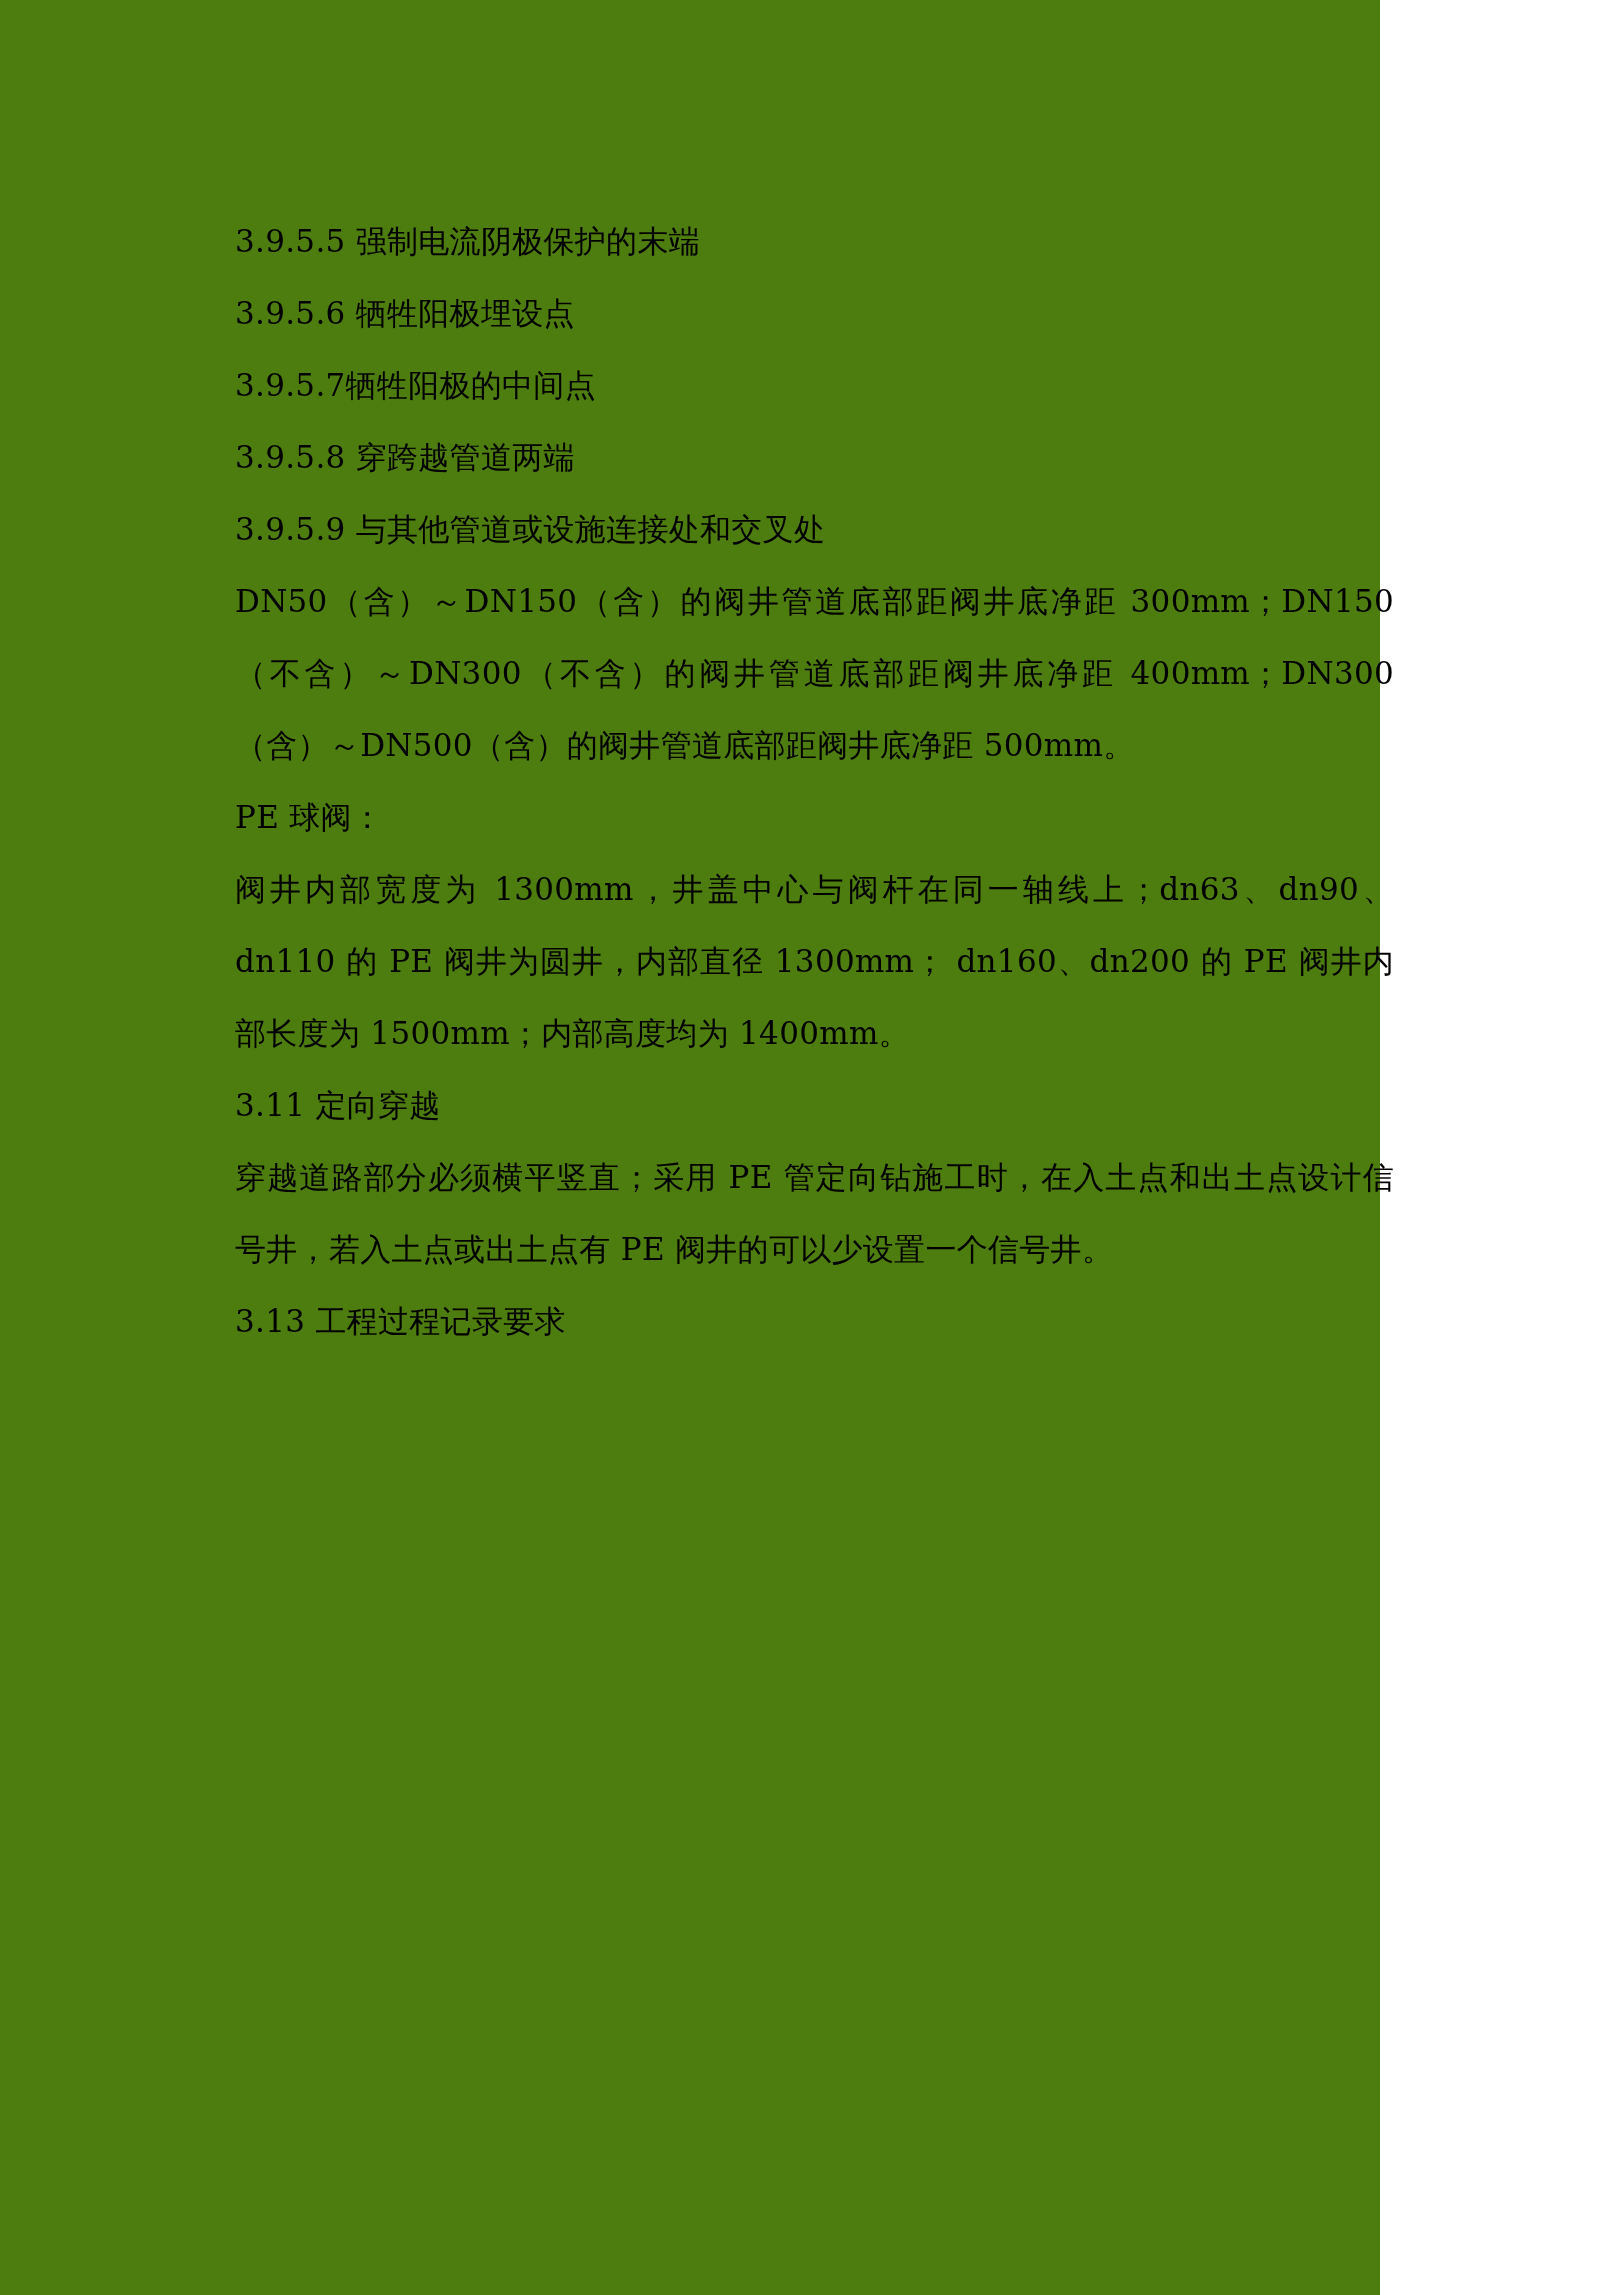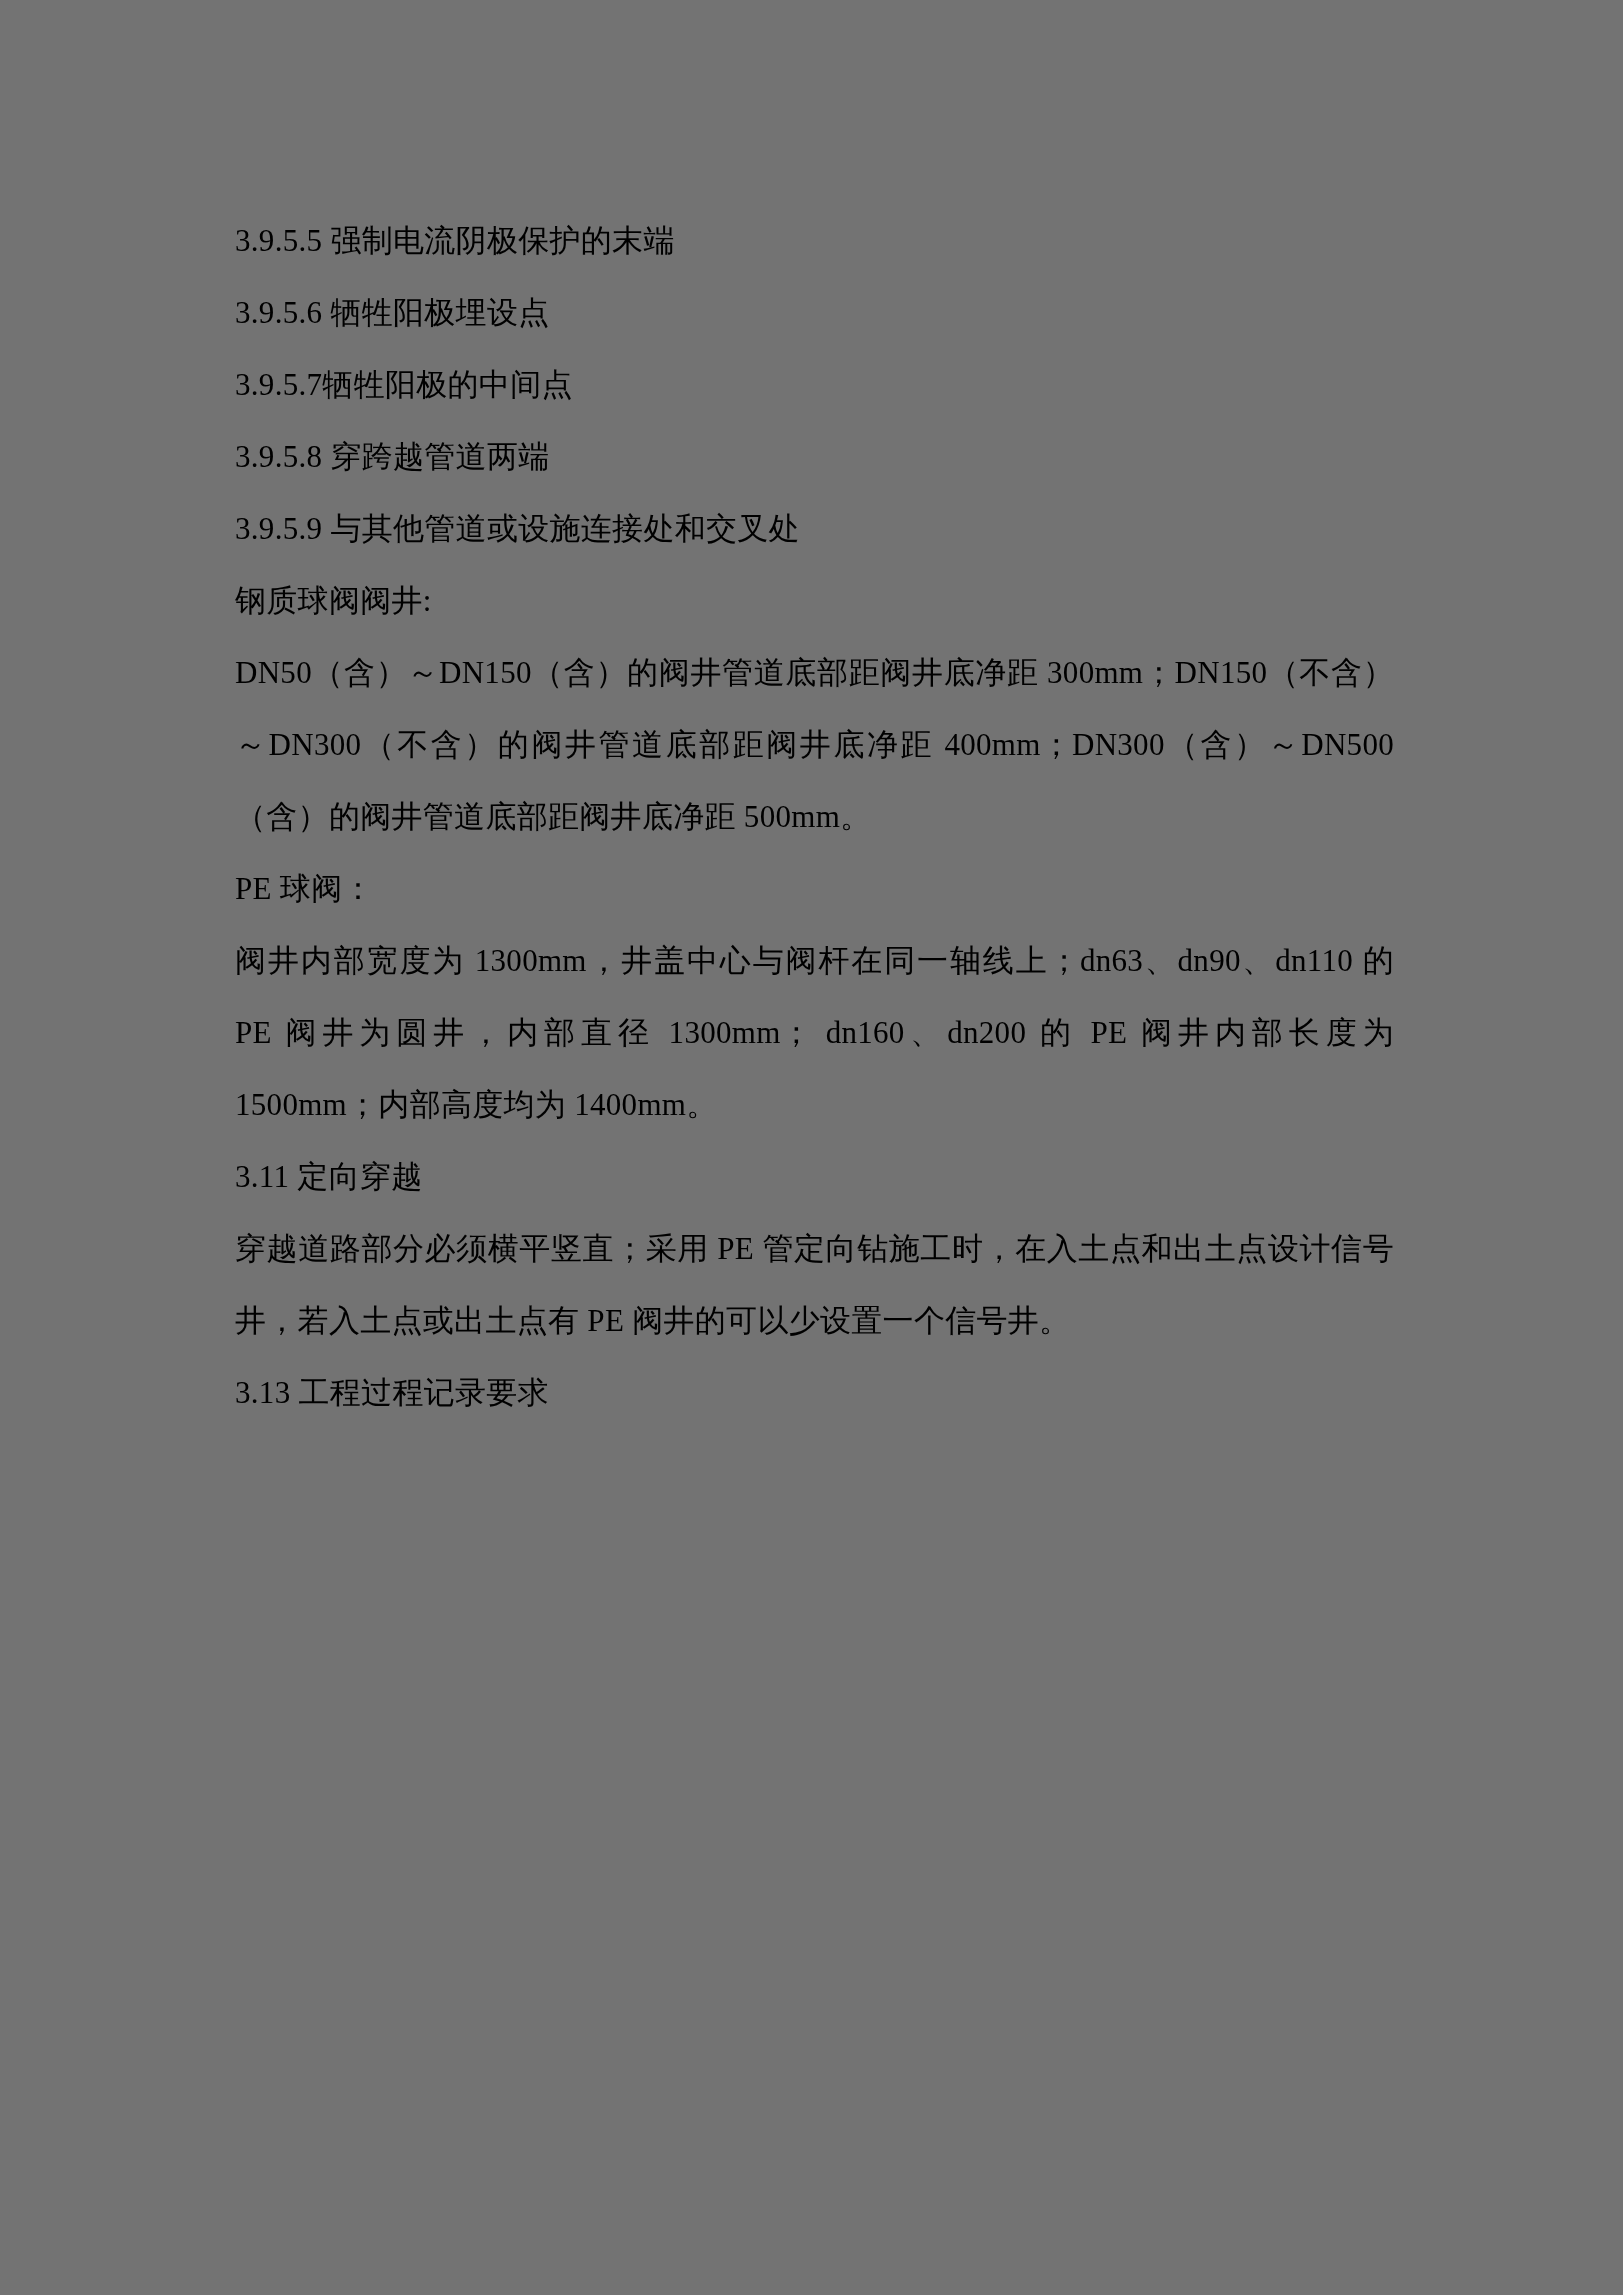--- a/index.html
+++ b/index.html
@@ -9,26 +9,25 @@
   }
   body {
     width: 1623px;
     height: 2295px;
     font-family: "DejaVu Serif", "Liberation Serif", serif;
     color: #000000;
     -webkit-font-smoothing: antialiased;
   }
   .page {
     position: relative;
-    width: 1623px;
+    width: 1380px;
     height: 2295px;
     box-sizing: border-box;
     padding: 205px 205px 136px 235px;
-    background: #737373;
-    font-family: Liberation Serif, serif;
+    background: #4d7c0f;
   }
   .doc-body {
     width: 1159px;
   }
   .para {
     font-size: 31px;
     line-height: 72px;
     letter-spacing: 0.3px;
     margin: 0;
     white-space: pre-wrap;
@@ -39,21 +38,20 @@
 </head>
 <body>
 
 <div class="page">
   <div class="doc-body">
     <p class="para">3.9.5.5 强制电流阴极保护的末端</p>
     <p class="para">3.9.5.6 牺牲阳极埋设点</p>
     <p class="para">3.9.5.7牺牲阳极的中间点</p>
     <p class="para">3.9.5.8 穿跨越管道两端</p>
     <p class="para">3.9.5.9 与其他管道或设施连接处和交叉处</p>
-    <p class="para">钢质球阀阀井:</p>
     <p class="para">DN50（含）～DN150（含）的阀井管道底部距阀井底净距 300mm；DN150（不含）～DN300（不含）的阀井管道底部距阀井底净距 400mm；DN300（含）～DN500（含）的阀井管道底部距阀井底净距 500mm。</p>
     <p class="para">PE 球阀：</p>
     <p class="para">阀井内部宽度为 1300mm，井盖中心与阀杆在同一轴线上；dn63、dn90、dn110 的 PE 阀井为圆井，内部直径 1300mm； dn160、dn200 的 PE 阀井内部长度为 1500mm；内部高度均为 1400mm。</p>
     <p class="para">3.11 定向穿越</p>
     <p class="para">穿越道路部分必须横平竖直；采用 PE 管定向钻施工时，在入土点和出土点设计信号井，若入土点或出土点有 PE 阀井的可以少设置一个信号井。</p>
     <p class="para">3.13 工程过程记录要求</p>
   </div>
 </div>
 
 

